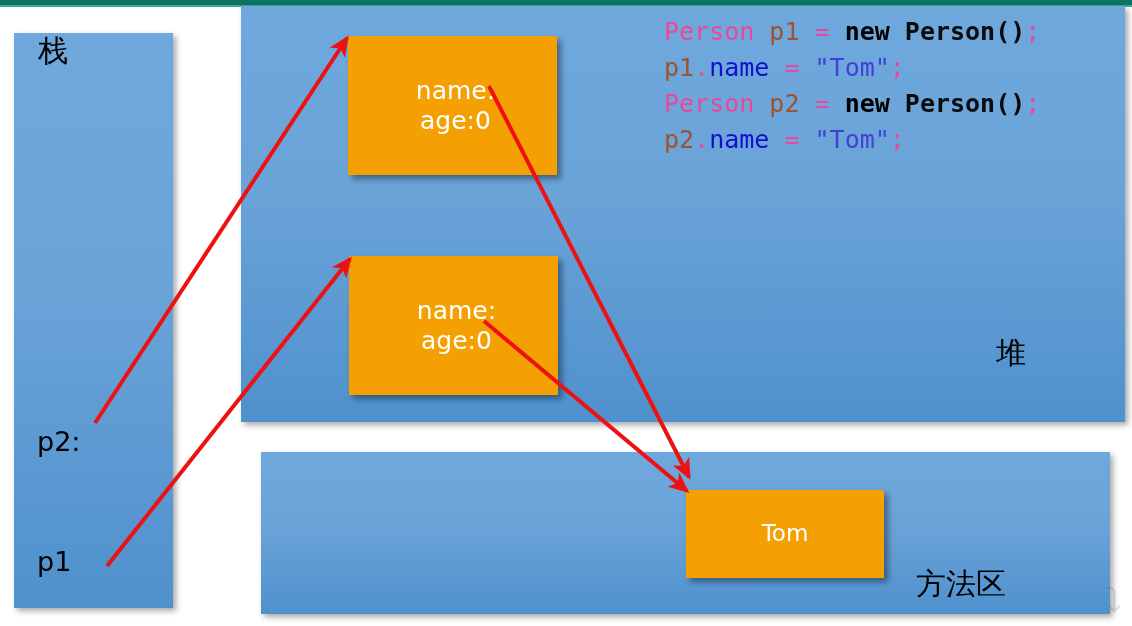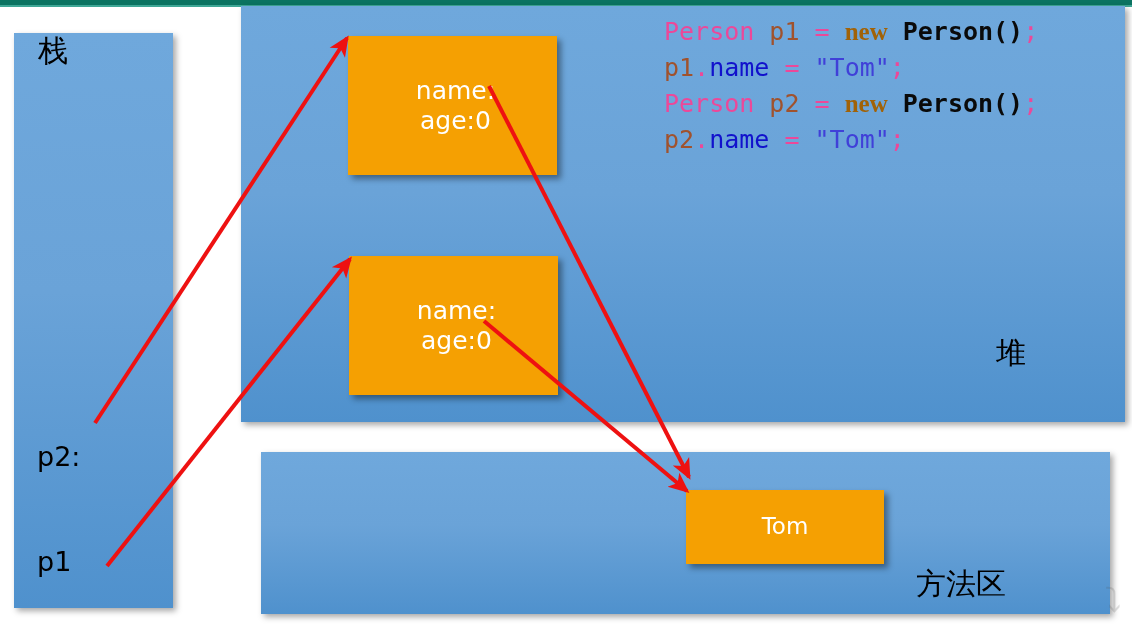--- a/index.html
+++ b/index.html
@@ -58,21 +58,21 @@
     left: 38px; top: 36px;
   }
   .stack-var {
     position: absolute;
     color: #000000;
     font-size: 27px;
     line-height: 1;
     white-space: nowrap;
     font-family: "DejaVu Sans", "Liberation Sans", sans-serif;
   }
-  #stack-var-p2 { left: 37px; top: 443px; }
+  #stack-var-p2 { left: 37px; top: 428px; }
   #stack-var-p1 { left: 37px; top: 548px; }
 
   
   #heap-region {
     left: 241px; top: 6px;
     width: 884px; height: 416px;
   }
   #heap-title {
     left: 996px; top: 338px;
   }
@@ -103,21 +103,21 @@
     white-space: nowrap;
     font-family: "DejaVu Sans", "Liberation Sans", sans-serif;
     text-align: center;
     width: 100%;
     padding-left: 6px;
     box-sizing: border-box;
   }
   #obj-box-1 { left: 348px; top: 36px; width: 209px; height: 139px; }
   #obj-box-2 { left: 349px; top: 256px; width: 209px; height: 139px; }
   #string-box {
-    left: 686px; top: 490px; width: 198px; height: 74px;
+    left: 686px; top: 490px; width: 198px; height: 88px;
     justify-content: center;
   }
   #string-box .obj-line {
     font-size: 23px;
     padding-left: 0;
   }
 
   
   #code-block {
     position: absolute;
@@ -125,21 +125,21 @@
     width: 450px;
     font-family: "DejaVu Sans Mono", "Liberation Mono", monospace;
     font-size: 25px;
     line-height: 36px;
     white-space: pre;
     color: #000000;
   }
   .code-line { white-space: pre; }
   .tok-plain   { color: #ec4899; }
   .tok-var     { color: #A0522D; }
-  .tok-keyword { color: #a16207; font-weight: bold; font-family: Liberation Serif, serif; }
+  .tok-keyword { color: #000000; font-weight: bold; }
   .tok-type    { color: #0A0A0A; font-weight: bold; }
   .tok-field   { color: #1111CC; }
   .tok-string  { color: #4040D8; }
 
   
   #arrows {
     position: absolute;
     left: 0; top: 0;
     width: 1132px; height: 626px;
     pointer-events: none;

